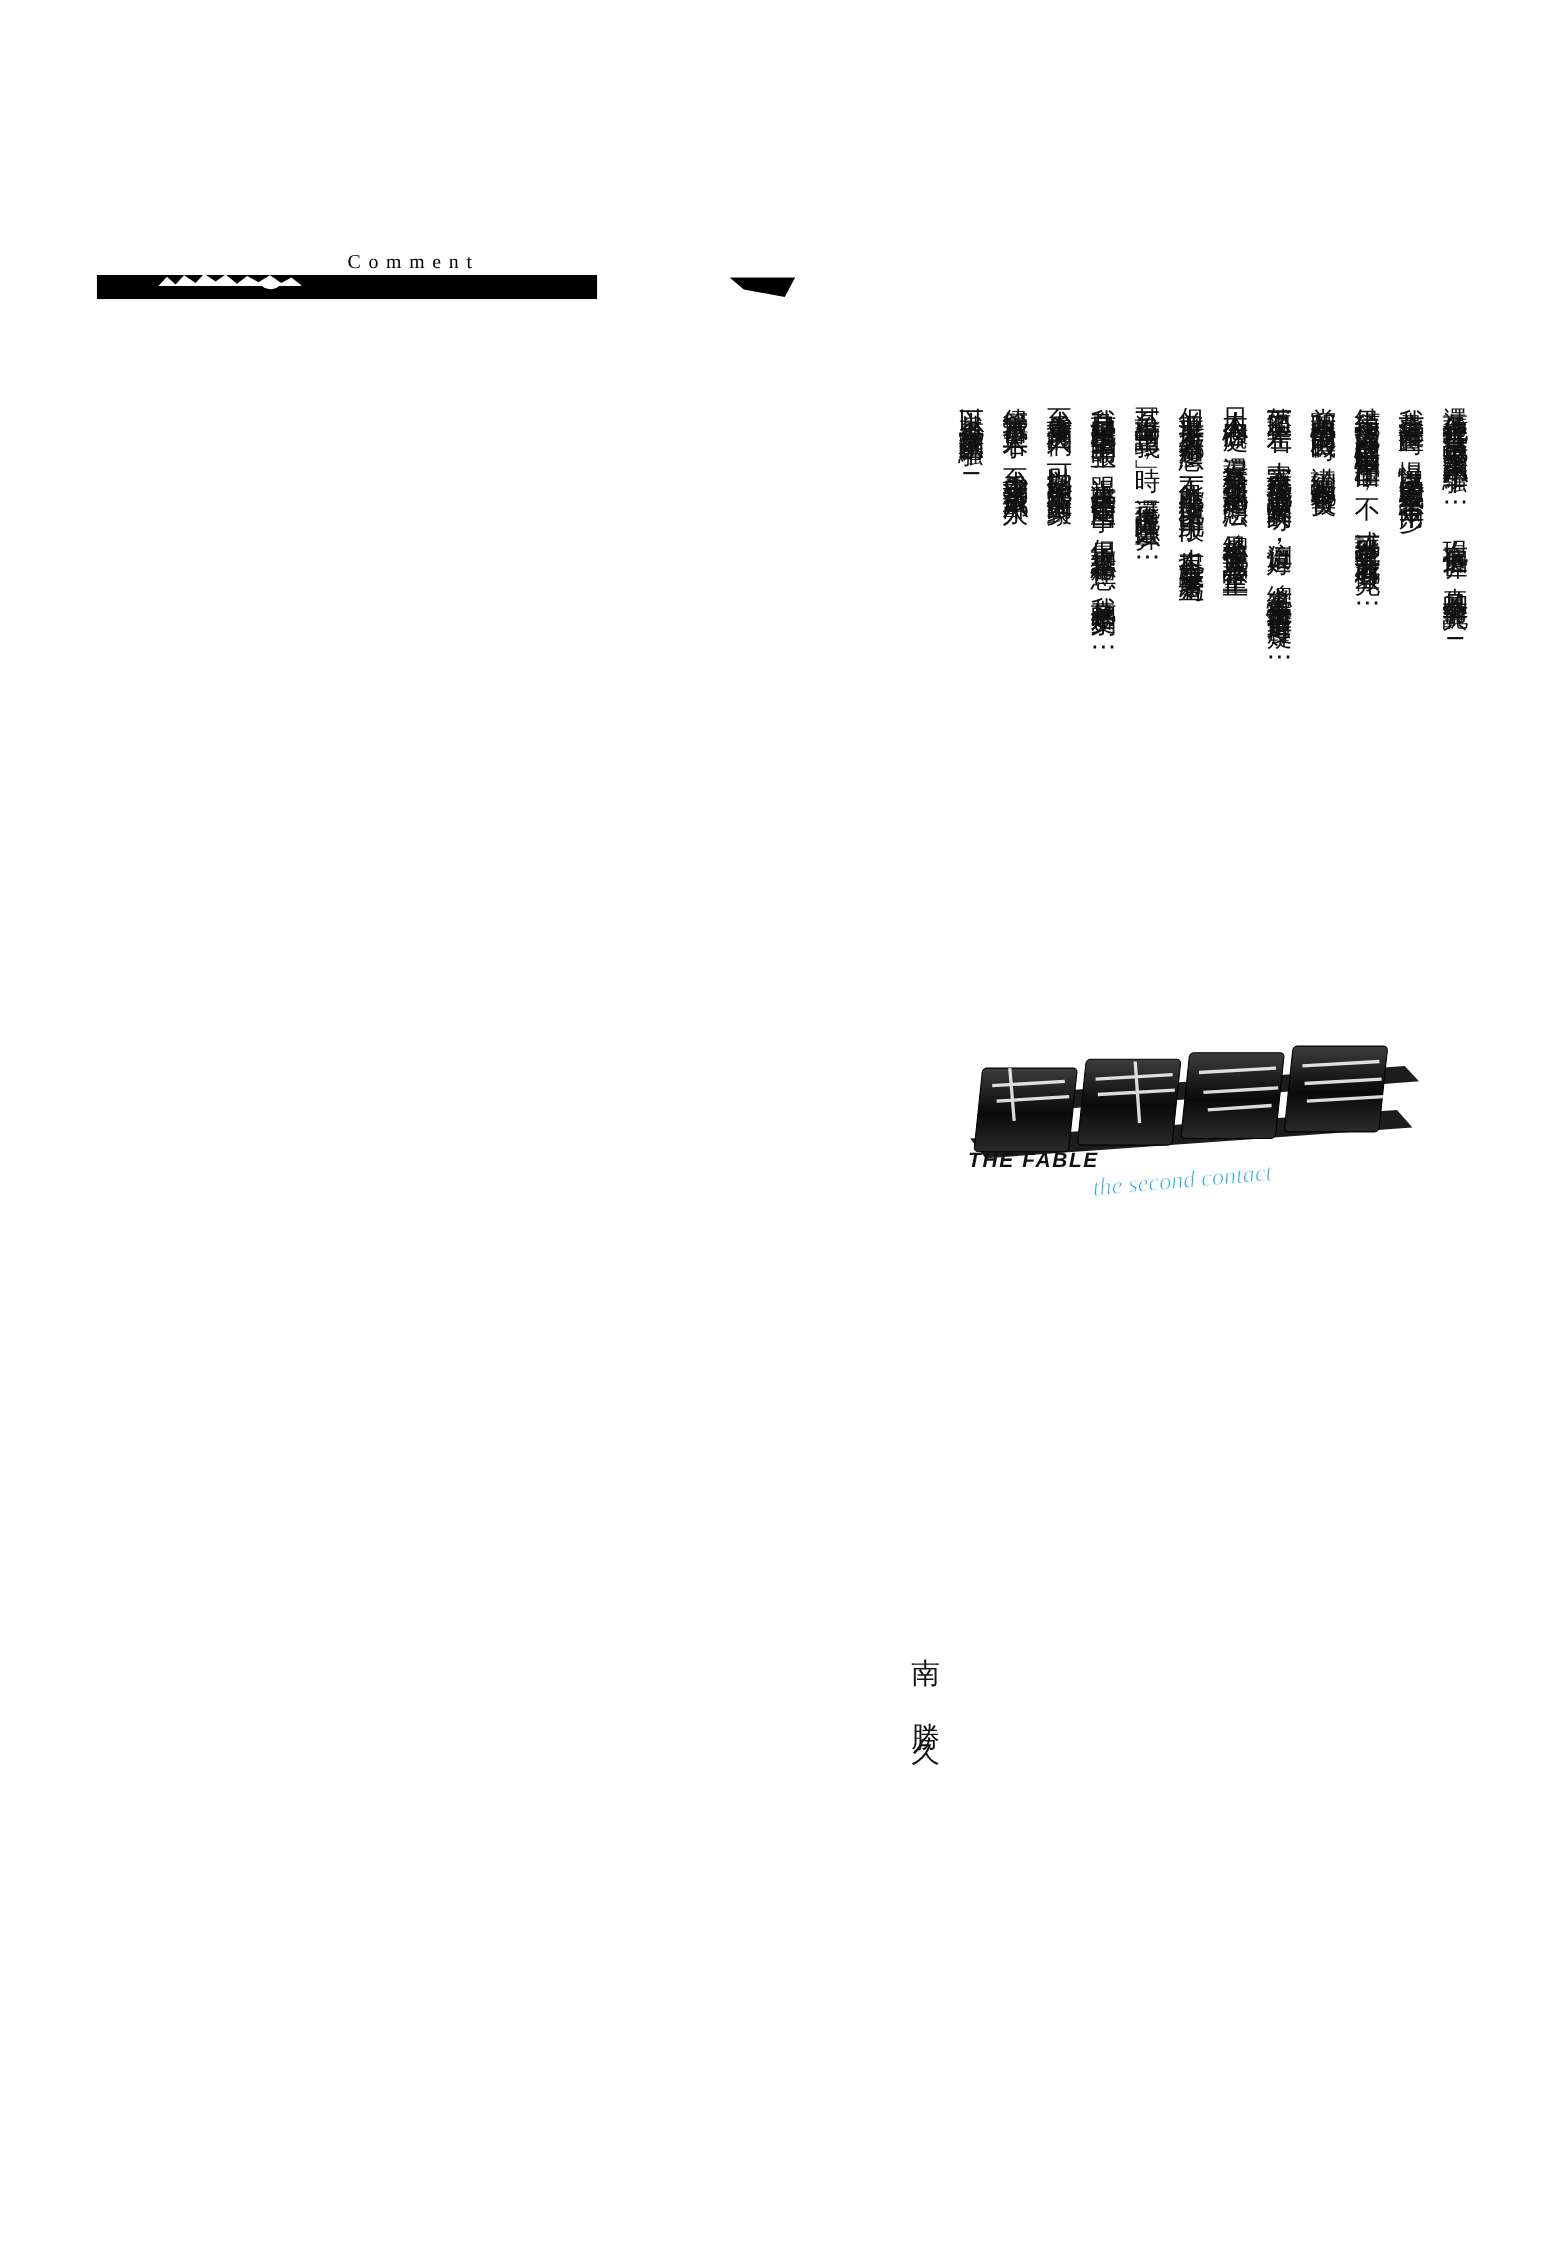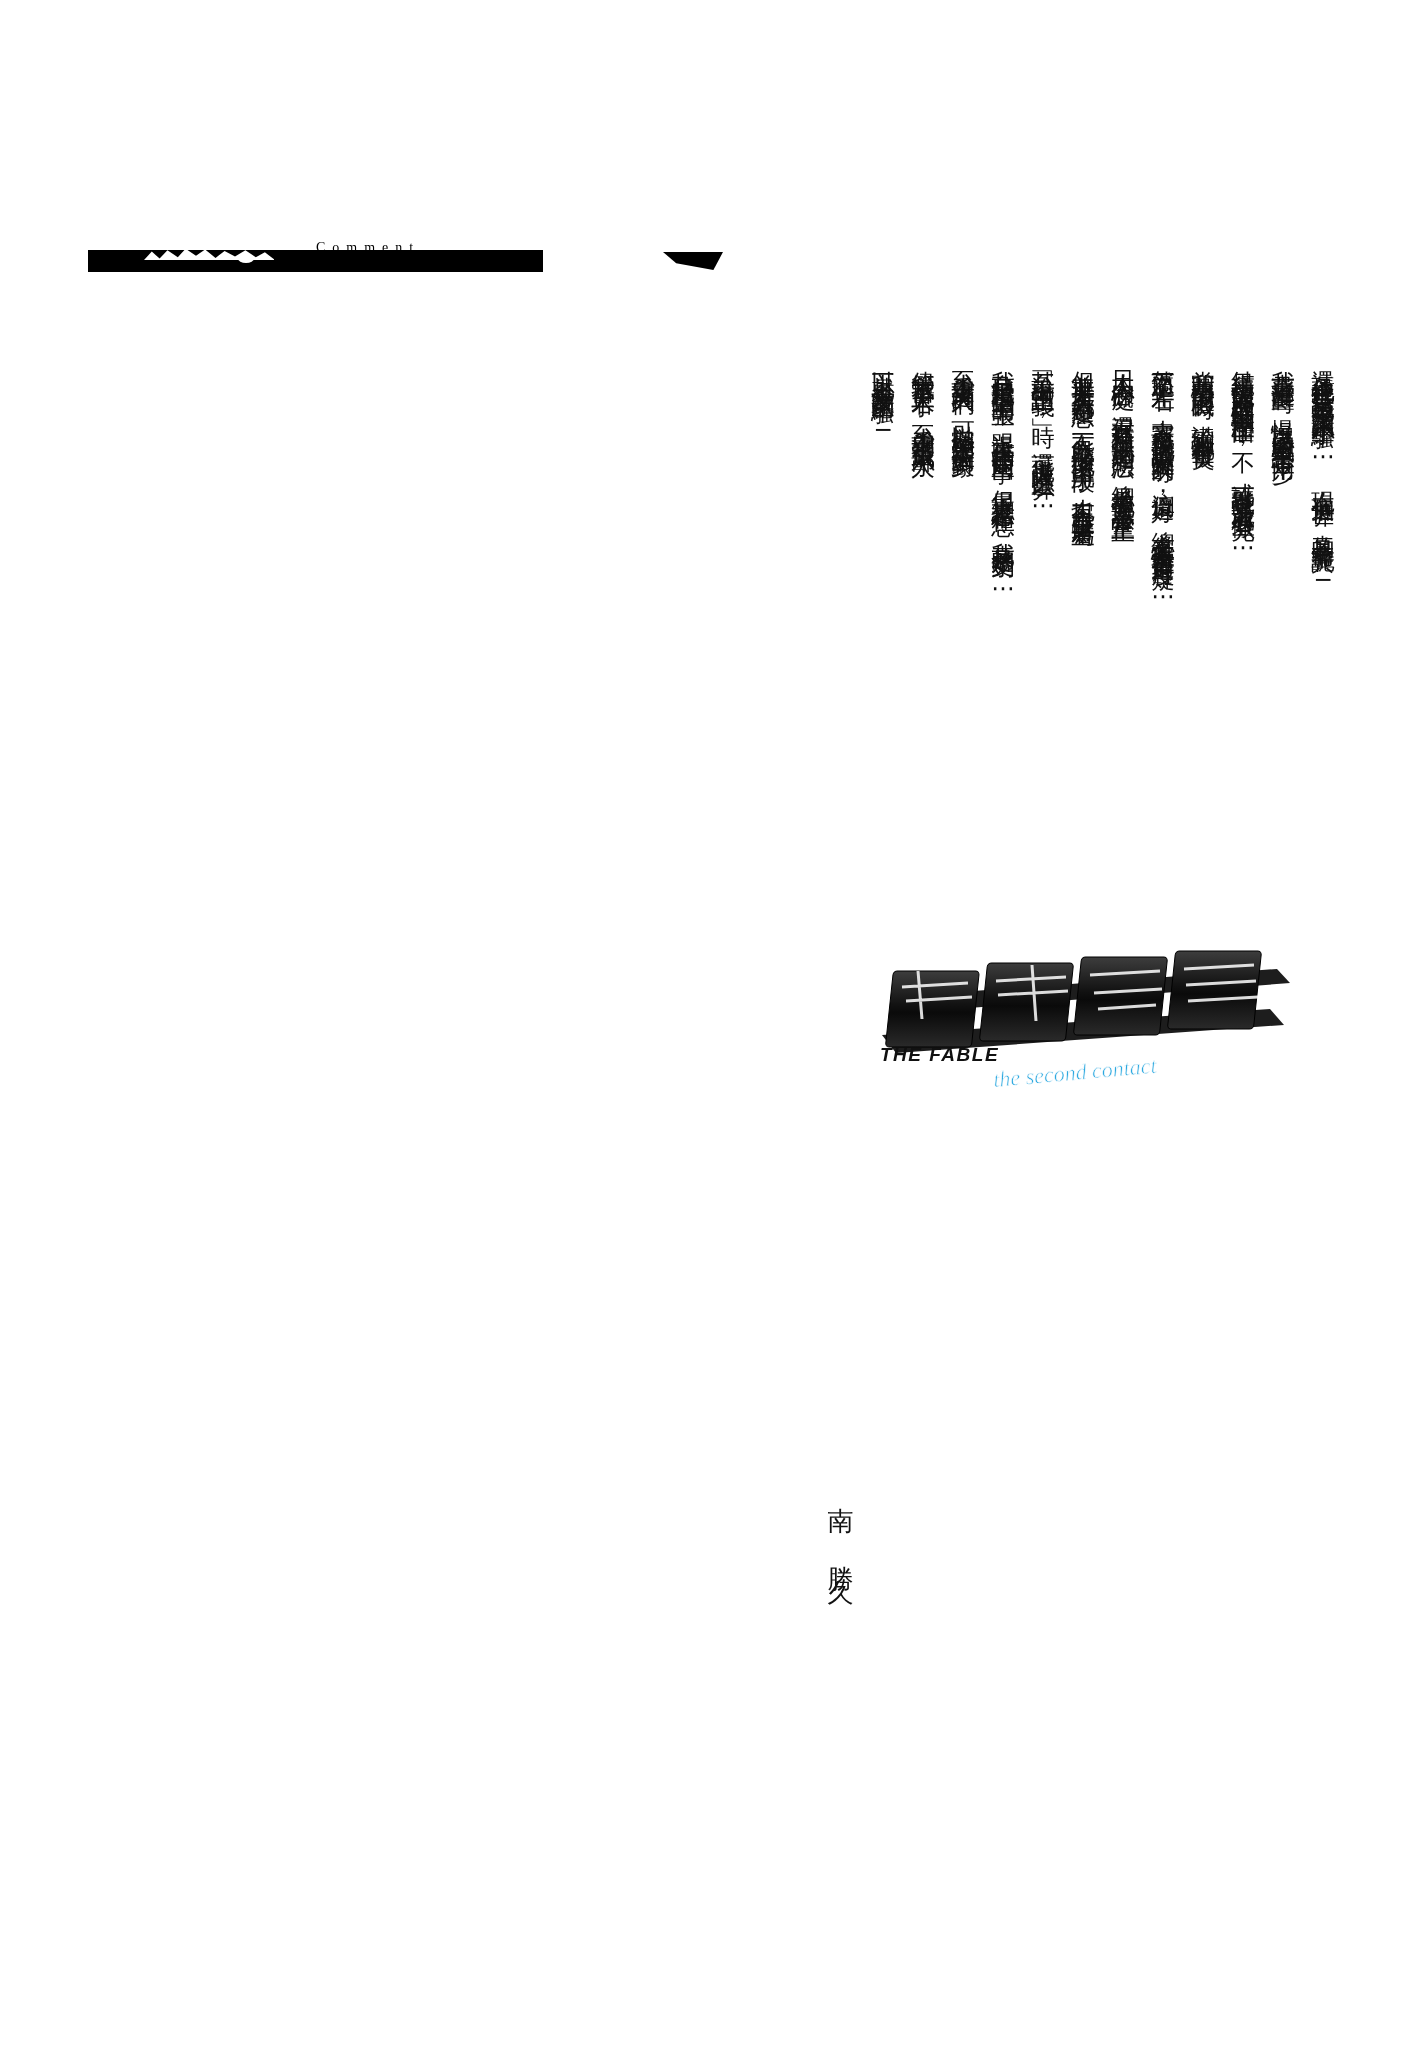--- a/index.html
+++ b/index.html
@@ -64,23 +64,23 @@
     left: 575px;
     top: 24px;
     width: 60px;
     height: 18px;
     background: #000000;
     clip-path: polygon(0 0, 100% 0, 84% 100%, 22% 62%);
   }
   .comment-label {
     position: absolute;
     left: 228px;
-    top: 12px;
+    top: 0px;
     font-family: "Liberation Serif", serif;
-    font-size: 14px;
+    font-size: 18px;
     letter-spacing: 7px;
     color: #000000;
     white-space: nowrap;
   }
 
   
   .vtext-block {
     position: absolute;
     top: 352px;
     right: 88px;

